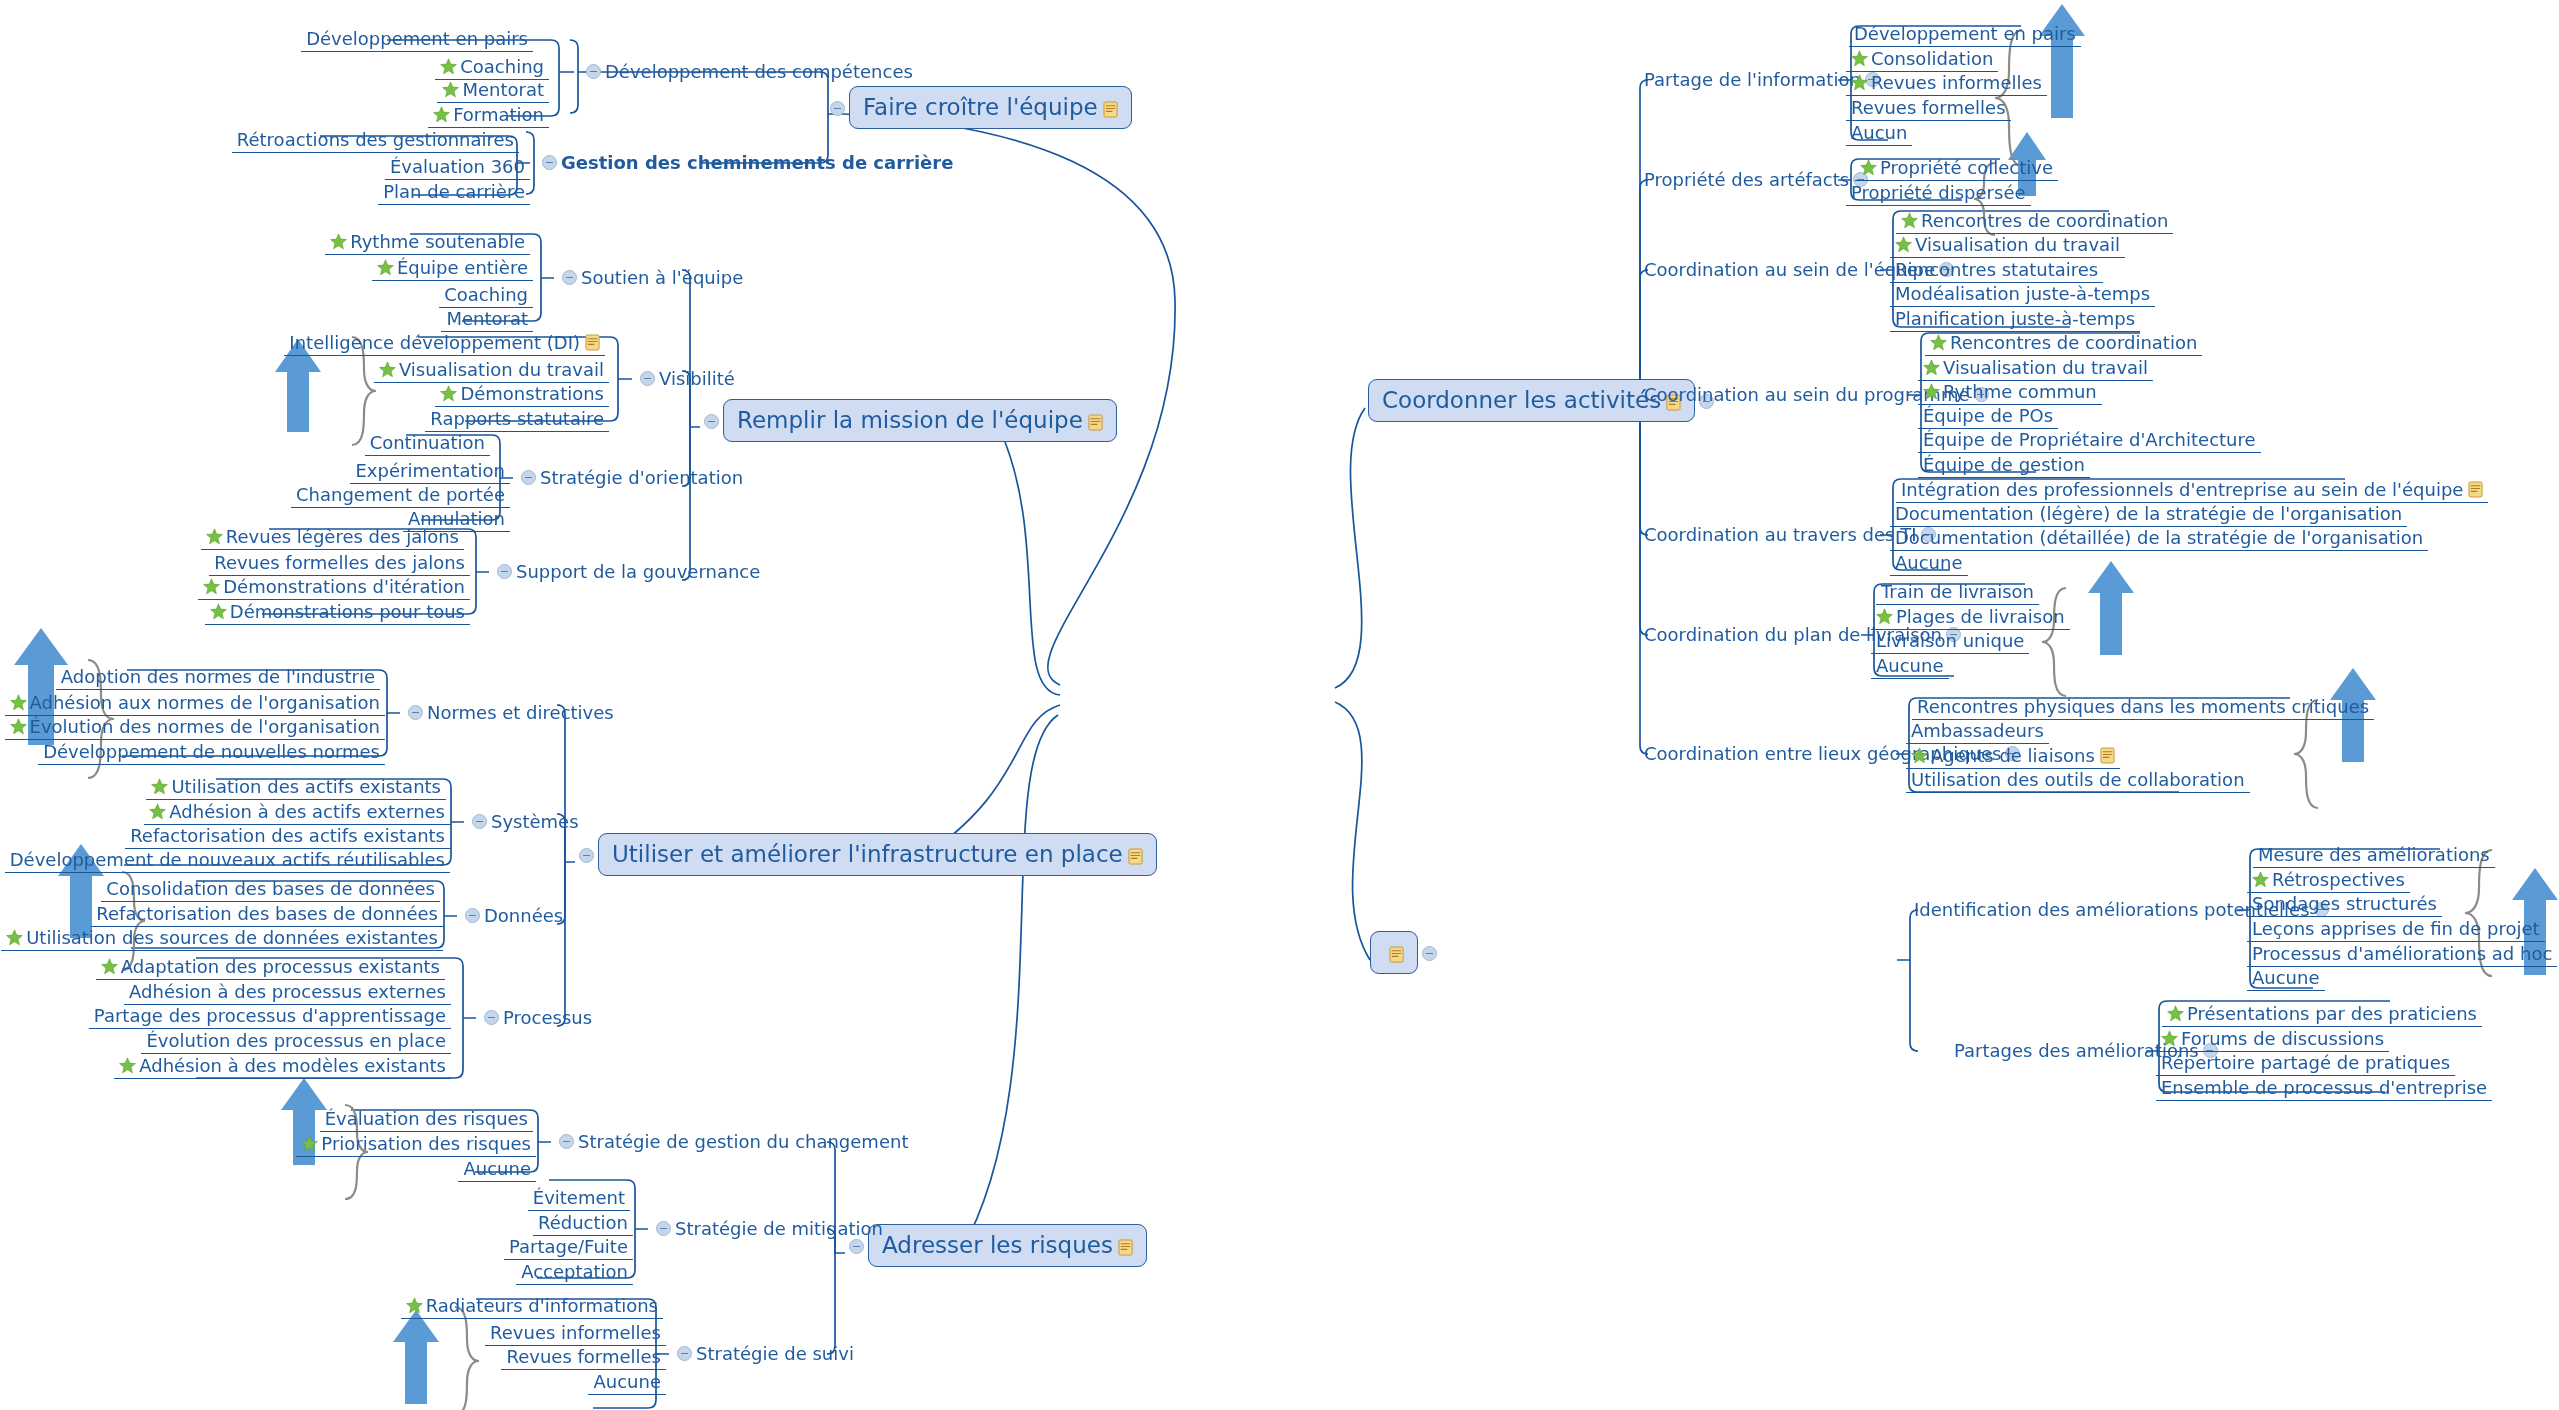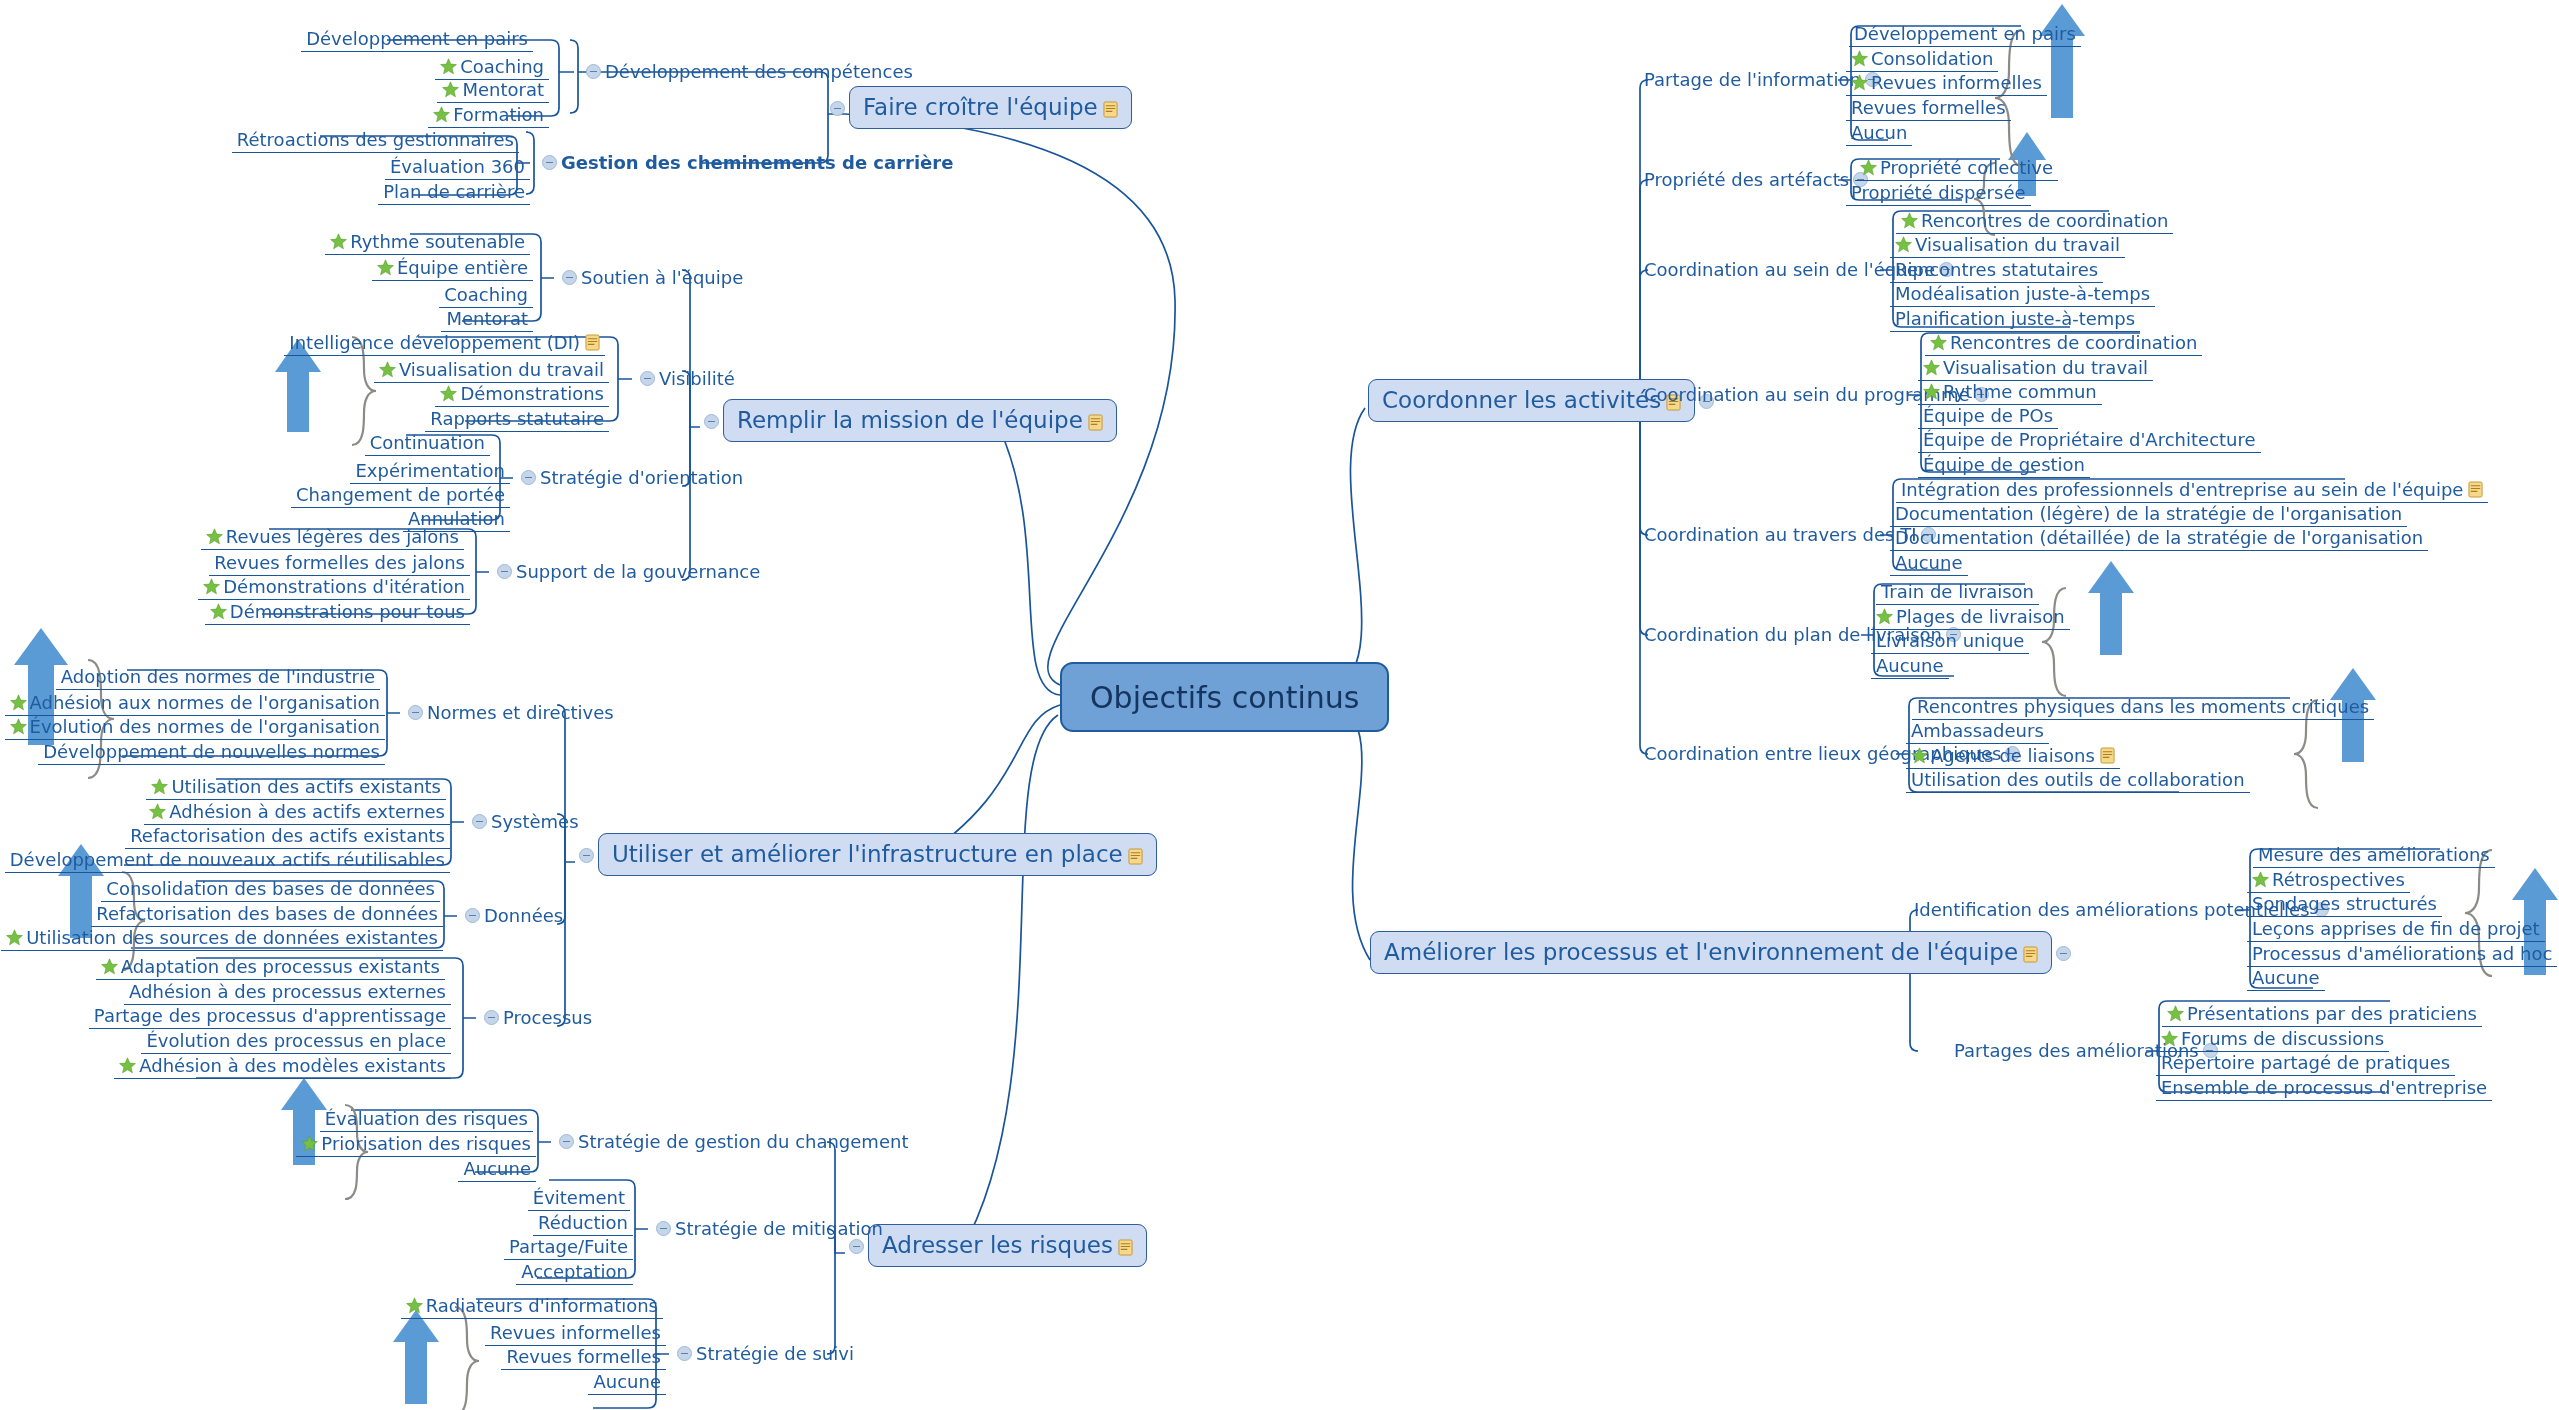--- a/index.html
+++ b/index.html
@@ -183,23 +183,20 @@
       <path d="M345 1105 c12 0 12 17 12 28 c0 11 4 19 11 19 c-7 0 -11 8 -11 19 c0 11 0 28 -12 28"></path>
       <path d="M455 1307 c12 0 12 20 12 32 c0 13 4 22 12 22 c-8 0 -12 9 -12 22 c0 12 0 32 -12 32"></path>
       <path d="M2022 30 c-13 0 -13 26 -13 41 c0 16 -5 27 -14 27 c9 0 14 11 14 27 c0 15 0 41 13 41"></path>
       <path d="M1995 163 c-11 0 -11 13 -11 21 c0 9 -4 15 -10 15 c6 0 10 6 10 15 c0 8 0 21 11 21"></path>
       <path d="M2066 588 c-12 0 -12 20 -12 32 c0 13 -4 22 -12 22 c8 0 12 9 12 22 c0 12 0 32 12 32"></path>
       <path d="M2318 700 c-12 0 -12 20 -12 32 c0 13 -4 22 -12 22 c8 0 12 9 12 22 c0 12 0 32 12 32"></path>
       <path d="M2492 850 c-13 0 -13 24 -13 38 c0 15 -5 25 -14 25 c9 0 14 10 14 25 c0 14 0 38 13 38"></path>
     </g>
   </svg>
 
-  <div class="node root" style="left:1060px;top:662px;">
-    <span class="txt">Objectifs continus</span>
-  </div>
 
   <div class="node" style="left:826px;top:96px;">
     <span class="bullet"></span><span class="branch"><span>Faire croître l'équipe</span><svg class="note" viewBox="0 0 16 18">
           <rect x="1" y="1" width="14" height="16" rx="1.5" fill="#f5d98b" stroke="#c8922e"></rect>
           <path d="M3 5h10M3 8h10M3 11h7" stroke="#b07c1f" stroke-width="1.1"></path>
         </svg></span>
   </div>
 
   <div class="node" style="left:700px;top:409px;">
     <span class="bullet"></span><span class="branch"><span>Remplir la mission de l'équipe</span><svg class="note" viewBox="0 0 16 18">
@@ -223,21 +220,21 @@
   </div>
 
   <div class="node" style="left:1368px;top:389px;">
     <span class="branch"><span>Coordonner les activités</span><svg class="note" viewBox="0 0 16 18">
           <rect x="1" y="1" width="14" height="16" rx="1.5" fill="#f5d98b" stroke="#c8922e"></rect>
           <path d="M3 5h10M3 8h10M3 11h7" stroke="#b07c1f" stroke-width="1.1"></path>
         </svg></span><span class="bullet"></span>
   </div>
 
   <div class="node" style="left:1370px;top:941px;">
-    <span class="branch"><span>Améliorer les processus et l'environnement de l'équipe</span><svg class="note" viewBox="0 0 16 18">
+    <span class="branch"><svg class="note" viewBox="0 0 16 18">
           <rect x="1" y="1" width="14" height="16" rx="1.5" fill="#f5d98b" stroke="#c8922e"></rect>
           <path d="M3 5h10M3 8h10M3 11h7" stroke="#b07c1f" stroke-width="1.1"></path>
         </svg></span><span class="bullet"></span>
   </div>
 
   <div class="node lvl2" style="left:580px;top:62px;"><span class="bullet"></span><span>Développement des compétences</span></div>
   <div class="node lvl2" style="left:536px;top:153px;font-weight:bold;"><span class="bullet"></span><span>Gestion des cheminements de carrière</span></div>
 
   <div class="node lvl2" style="left:556px;top:268px;"><span class="bullet"></span><span>Soutien à l'équipe</span></div>
   <div class="node lvl2" style="left:634px;top:369px;"><span class="bullet"></span><span>Visibilité</span></div>

